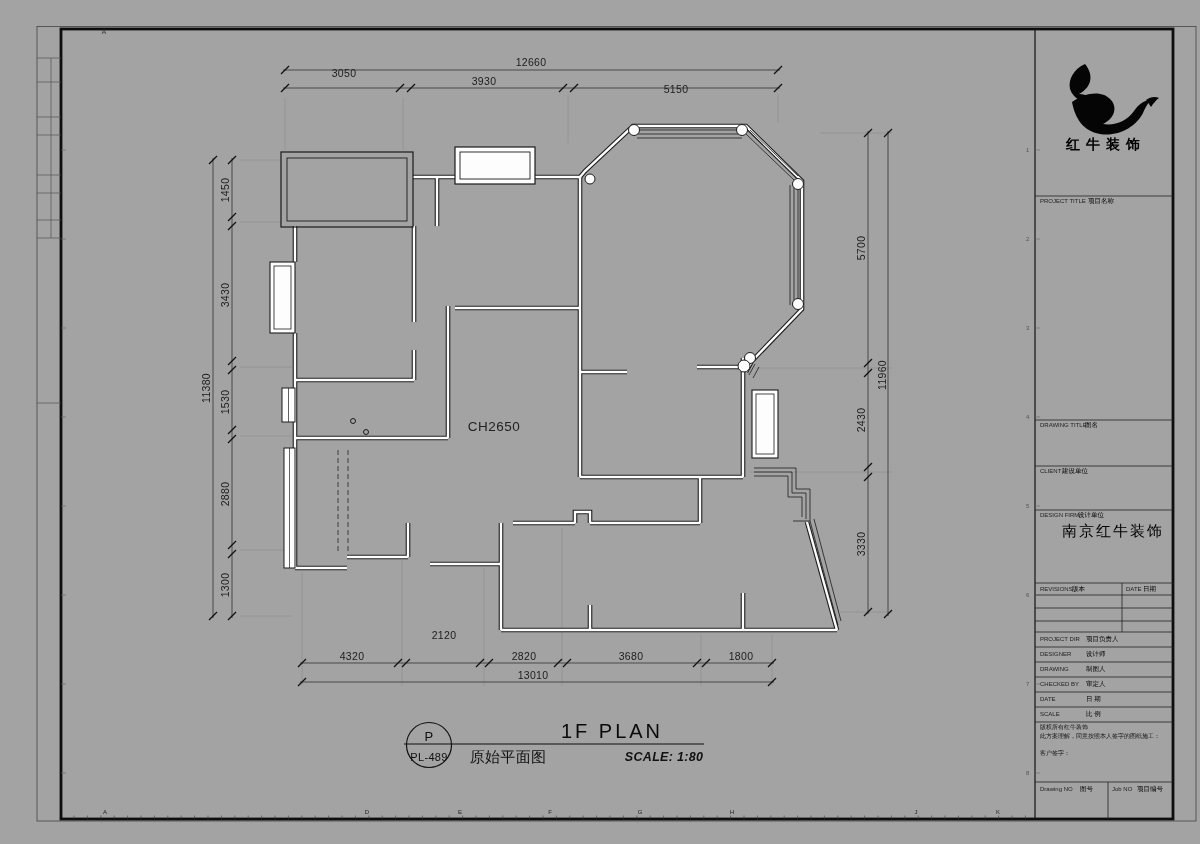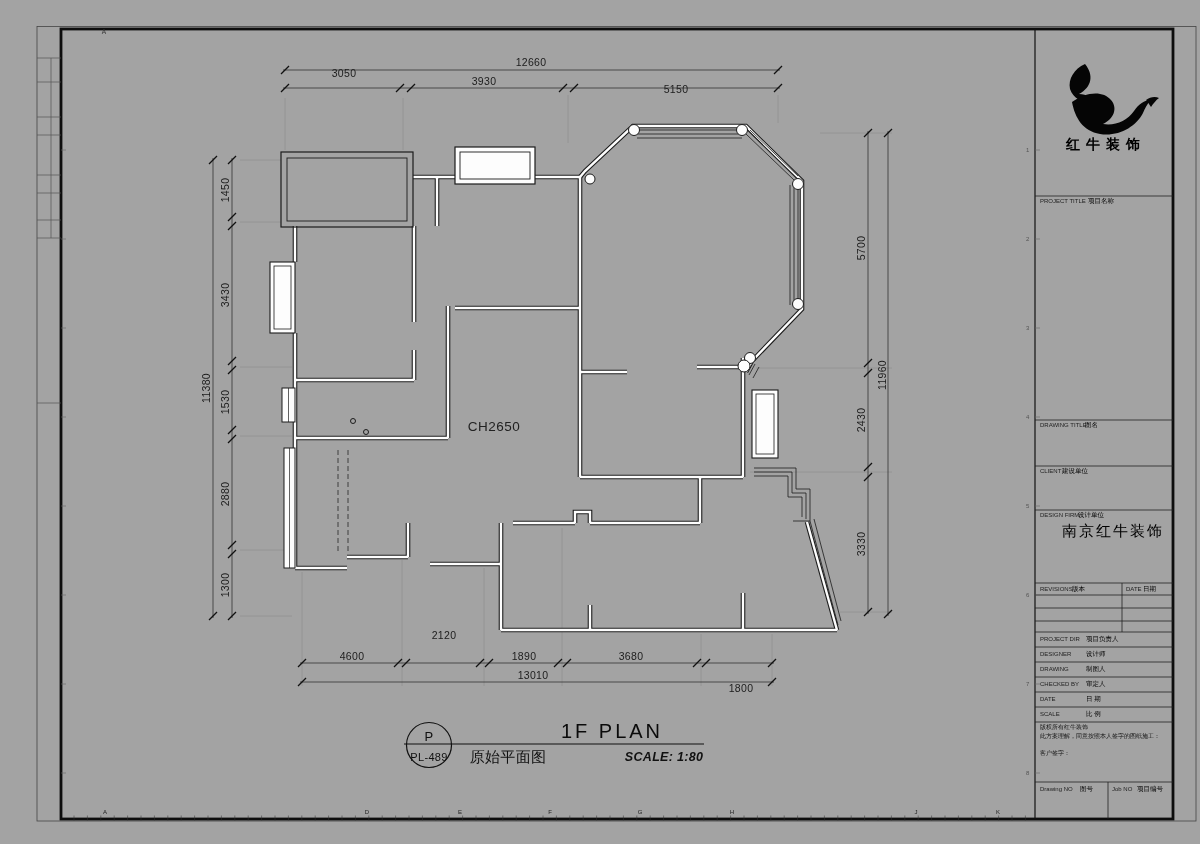--- a/index.html
+++ b/index.html
@@ -398,25 +398,25 @@
         <line x1="1035" y1="773" x2="1040" y2="773" stroke="#666" stroke-width="0.6"></line>
         <line x1="61" y1="773" x2="66" y2="773" stroke="#666" stroke-width="0.6"></line>
       </g>
 </svg>
 
   <span class="t" style="left:531px;top:62px">12660</span>
   <span class="t" style="left:344px;top:73px">3050</span>
   <span class="t" style="left:484px;top:81px">3930</span>
   <span class="t" style="left:676px;top:89px">5150</span>
 
-  <span class="t" style="left:352px;top:656px">4600</span>
+  <span class="t" style="left:352px;top:656px">4320</span>
   <span class="t" style="left:444px;top:635px">2120</span>
-  <span class="t" style="left:524px;top:656px">1890</span>
+  <span class="t" style="left:524px;top:656px">2820</span>
   <span class="t" style="left:631px;top:656px">3680</span>
-  <span class="t" style="left:741px;top:688px">1800</span>
+  <span class="t" style="left:741px;top:656px">1800</span>
   <span class="t" style="left:533px;top:675px">13010</span>
 
   <span class="vt" style="left:206px;top:388px">11380</span>
   <span class="vt" style="left:225px;top:190px">1450</span>
   <span class="vt" style="left:225px;top:295px">3430</span>
   <span class="vt" style="left:225px;top:402px">1530</span>
   <span class="vt" style="left:225px;top:494px">2880</span>
   <span class="vt" style="left:225px;top:585px">1300</span>
 
   <span class="vt" style="left:861px;top:248px">5700</span>

